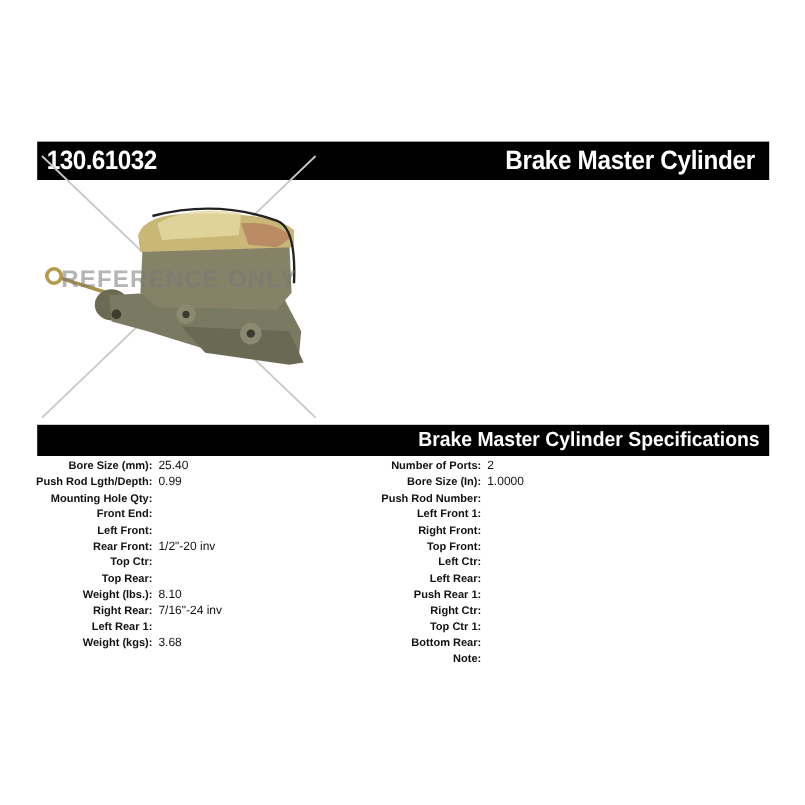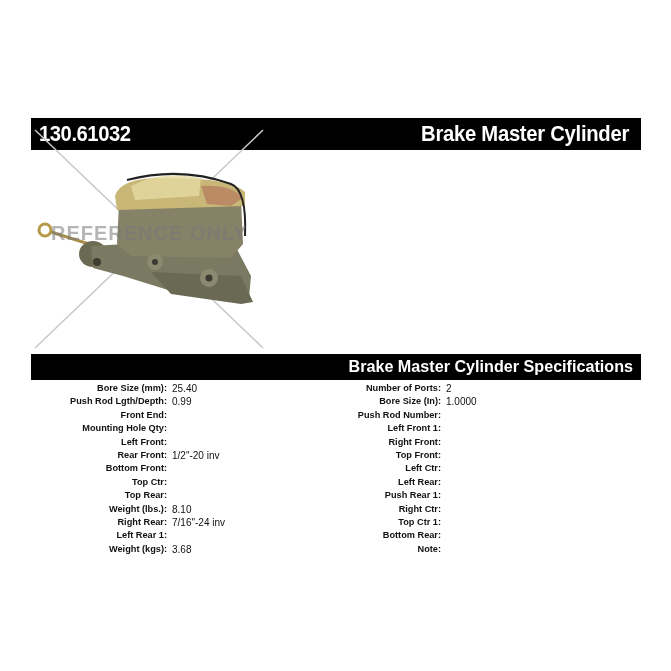--- a/index.html
+++ b/index.html
@@ -84,21 +84,20 @@
       top: 382px;
     }
     .spec-col.left { left: 30px; }
     .spec-col.right { left: 300px; }
     .spec-row {
       display: flex;
       height: 13.4px;
       line-height: 13.4px;
       font-size: 9.2px;
       white-space: nowrap;
-      margin-left: 40px;
     }
     .spec-label {
       font-weight: bold;
       color: #111;
       text-align: right;
       box-sizing: border-box;
       padding-right: 5px;
     }
     .spec-col.left .spec-label { width: 102px; }
     .spec-col.right .spec-label { width: 106px; }
@@ -153,40 +152,36 @@
 <div class="spec-col left">
   <div class="spec-row">
       <span class="spec-label">Bore Size (mm):</span>
       <span class="spec-value">25.40</span>
     </div>
   <div class="spec-row">
       <span class="spec-label">Push Rod Lgth/Depth:</span>
       <span class="spec-value">0.99</span>
     </div>
   <div class="spec-row">
+      <span class="spec-label">Mounting Hole Qty:</span>
+      <span class="spec-value"></span>
+    </div>
+  <div class="spec-row">
       <span class="spec-label">Front End:</span>
-      <span class="spec-value"></span>
-    </div>
-  <div class="spec-row">
-      <span class="spec-label">Mounting Hole Qty:</span>
       <span class="spec-value"></span>
     </div>
   <div class="spec-row">
       <span class="spec-label">Left Front:</span>
       <span class="spec-value"></span>
     </div>
   <div class="spec-row">
       <span class="spec-label">Rear Front:</span>
       <span class="spec-value">1/2"-20 inv</span>
     </div>
   <div class="spec-row">
-      <span class="spec-label">Bottom Front:</span>
-      <span class="spec-value"></span>
-    </div>
-  <div class="spec-row">
       <span class="spec-label">Top Ctr:</span>
       <span class="spec-value"></span>
     </div>
   <div class="spec-row">
       <span class="spec-label">Top Rear:</span>
       <span class="spec-value"></span>
     </div>
   <div class="spec-row">
       <span class="spec-label">Weight (lbs.):</span>
       <span class="spec-value">8.10</span>

